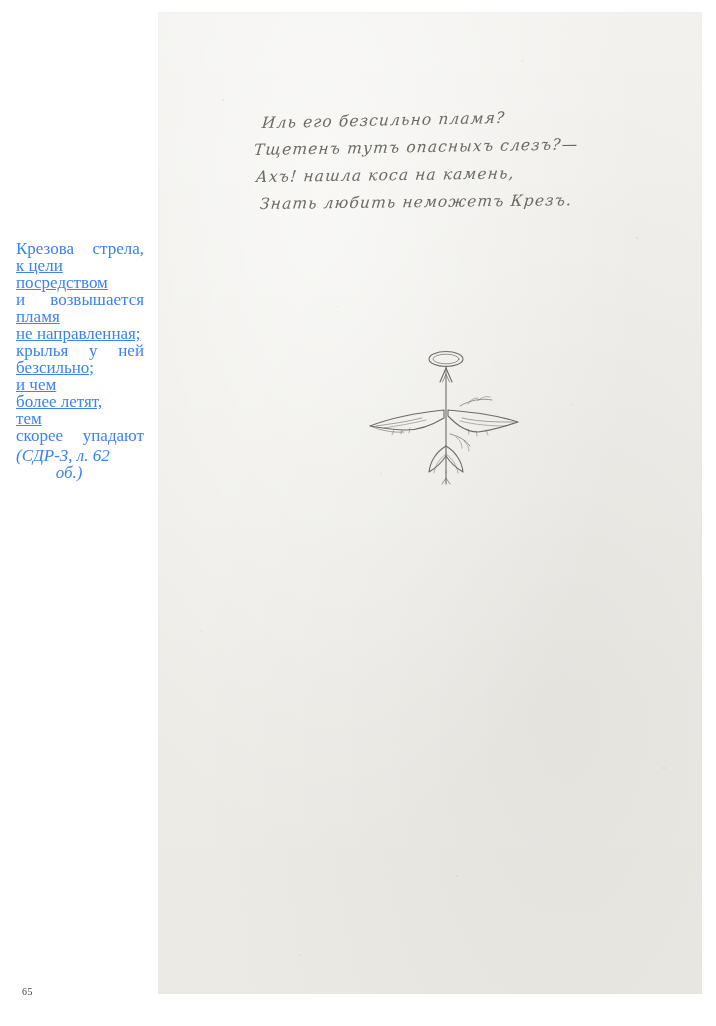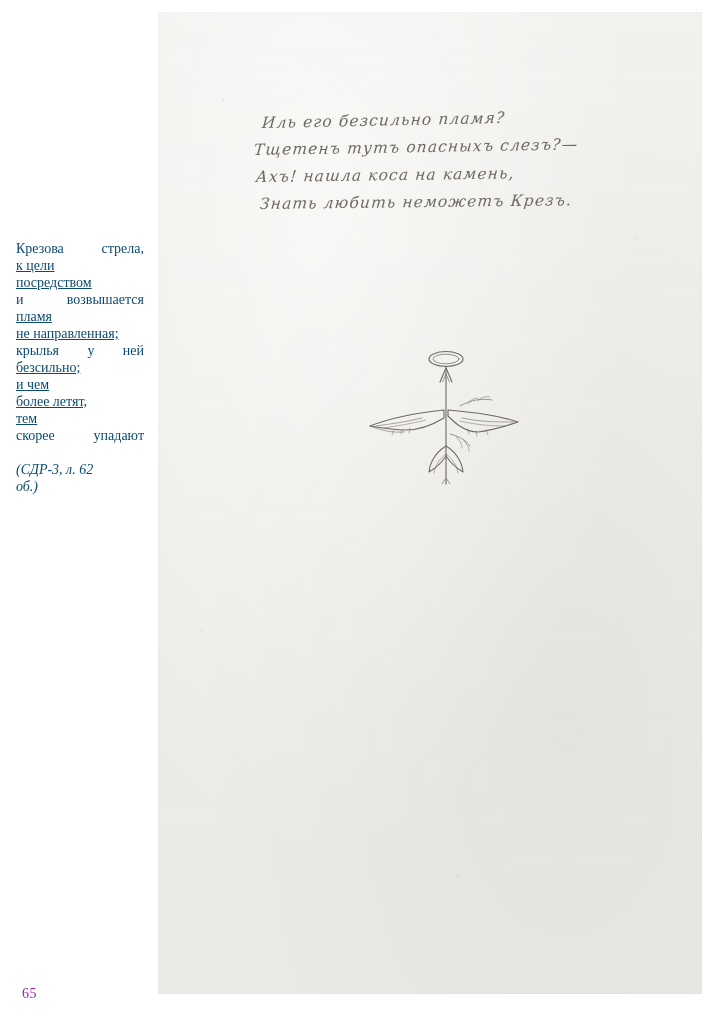--- a/index.html
+++ b/index.html
@@ -16,54 +16,54 @@
     overflow: hidden;
   }
 
   
   .margin-note {
     position: absolute;
     left: 16px;
     top: 240px;
     width: 128px;
     font-family: "Liberation Serif", serif;
-    font-size: 14px;
+    font-size: 17px;
     line-height: 17px;
-    color: #0c4a6e;
+    color: #3b82f6;
     text-align: justify;
   }
   .margin-note .line {
     display: block;
     white-space: nowrap;
     text-align: justify;
     text-align-last: justify;
   }
   .margin-note .line.nojust {
     text-align-last: left;
     text-decoration: underline;
   }
   .margin-note .ref {
     display: block;
-    margin-top: 17px;
+    margin-top: 3px;
     font-style: italic;
   }
   .margin-note .ref-line2 {
     display: block;
-    text-align: left;
+    text-align: center;
     font-style: italic;
     padding-right: 22px;
   }
 
   
   .folio {
     position: absolute;
     left: 22px;
     top: 986px;
-    font-size: 14px;
-    color: #a21caf;
+    font-size: 10px;
+    color: #404040;
     letter-spacing: 0.5px;
   }
 
   
   .facsimile {
     position: absolute;
     left: 158px;
     top: 12px;
     width: 544px;
     height: 982px;

